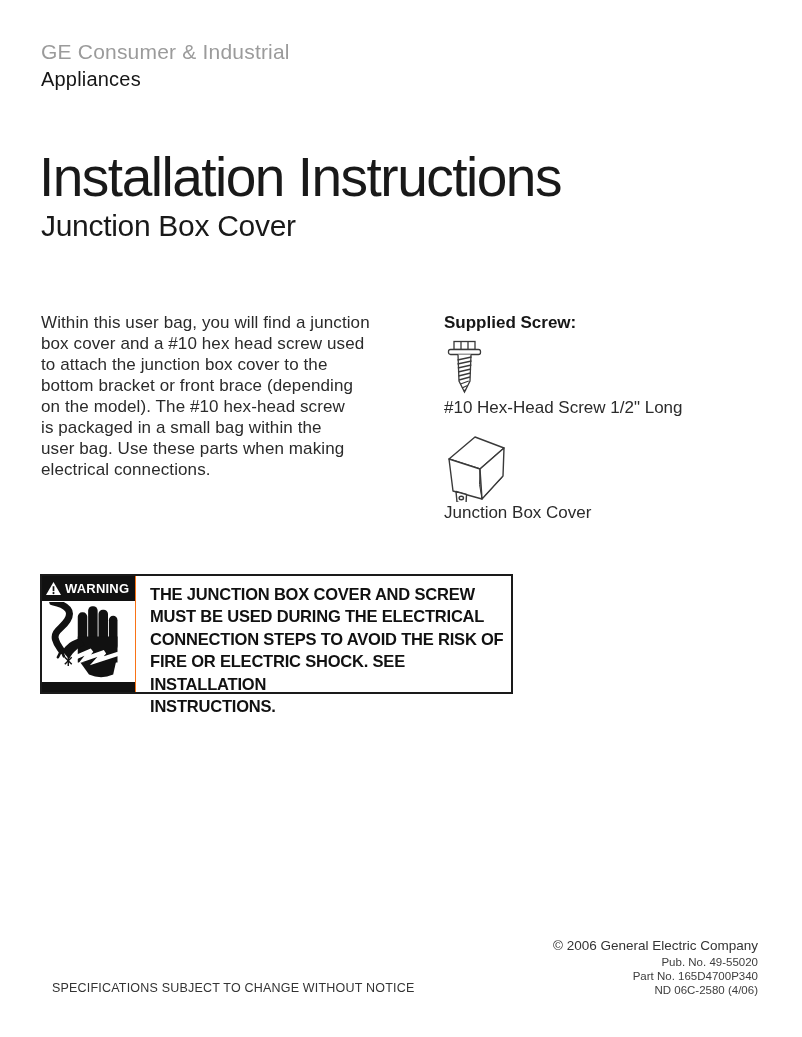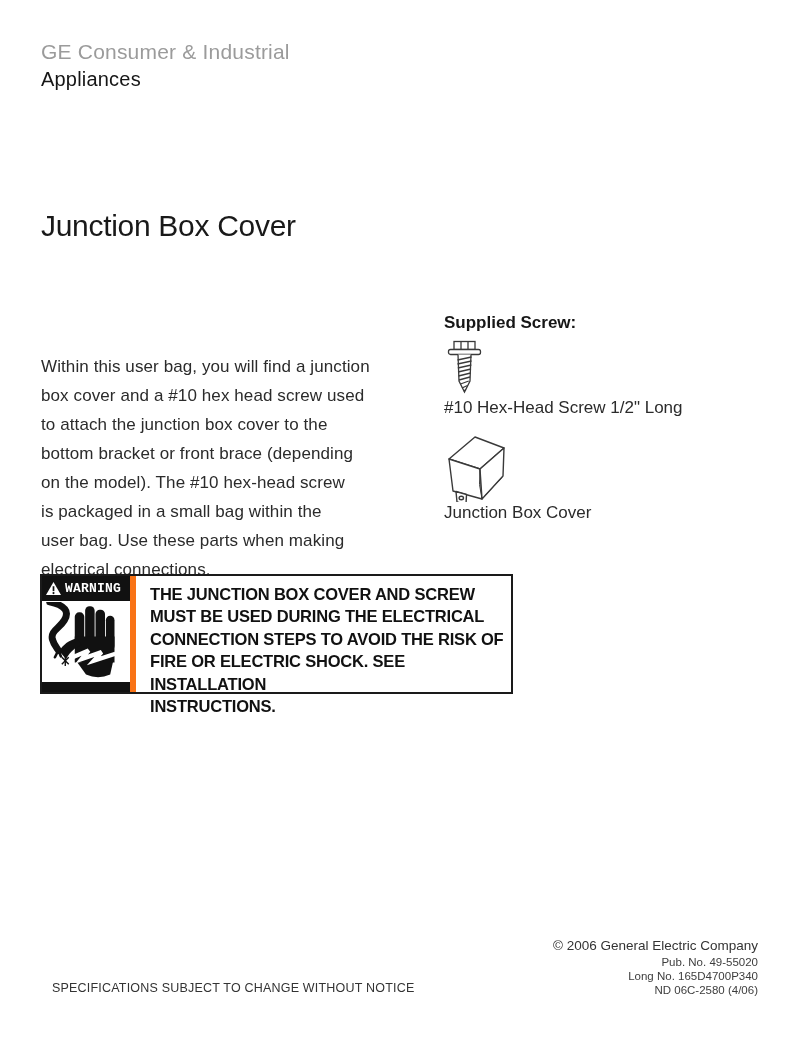--- a/index.html
+++ b/index.html
@@ -21,38 +21,38 @@
     position:absolute;left:39px;top:150px;font-size:55px;line-height:1;
     color:#191919;letter-spacing:-1.5px;font-weight:400;
   }
   .title-sub{
     position:absolute;left:41px;top:211px;font-size:30px;line-height:1;
     color:#191919;letter-spacing:-.3px;font-weight:400;
   }
   
   .intro{
     position:absolute;left:41px;top:312px;width:380px;
-    font-size:17px;line-height:29px;color:var(--body-text);
-    white-space:pre-line;letter-spacing:.1px;margin-top:40px;
+    font-size:17px;line-height:21px;color:var(--body-text);
+    white-space:pre-line;letter-spacing:.1px;
   }
   
   .supplied{position:absolute;left:444px;top:313px;width:280px;}
   .supplied-heading{font-weight:700;font-size:17px;color:#161616;}
   .part-icon-screw{position:absolute;left:2px;top:26px;}
   .part-label-screw{position:absolute;left:0;top:85px;font-size:17px;color:var(--body-text);white-space:nowrap;}
   .part-icon-box{position:absolute;left:-3px;top:117px;}
   .part-label-box{position:absolute;left:0;top:190px;font-size:17px;color:var(--body-text);white-space:nowrap;}
   
   .warning-box{
     position:absolute;left:40px;top:574px;width:473px;height:120px;
     border:2px solid #1a1a1a;background:#fff;display:flex;
   }
   .warning-panel{
-    width:94px;flex:0 0 94px;border-right:6px solid #f97316;
-    display:flex;flex-direction:column;background:#fff;font-family:Liberation Mono, monospace;
+    width:94px;flex:0 0 94px;border-right:1px solid #f97316;
+    display:flex;flex-direction:column;background:#fff;
   }
   .warning-badge{
     height:25px;background:var(--warning-black);color:#fff;
     display:flex;align-items:center;gap:3px;padding:0 3px;
     font-weight:700;font-size:13px;letter-spacing:.2px;
   }
   .warning-art{flex:1;display:flex;align-items:flex-start;justify-content:center;overflow:hidden;}
   .warning-footbar{height:10px;background:var(--warning-black);}
   .warning-text{
     flex:1;padding:7px 6px 0 14px;font-weight:700;font-size:16.5px;
@@ -73,20 +73,21 @@
 </head>
 <body>
 
 <div class="page">
 
   <div class="brand">
     <div class="brand-line1">GE Consumer &amp; Industrial</div>
     <div class="brand-line2">Appliances</div>
   </div>
 
+  <div class="title-main">Installation Instructions</div>
   <div class="title-sub">Junction Box Cover</div>
 
   <div class="intro">Within this user bag, you will find a junction
 box cover and a #10 hex head screw used
 to attach the junction box cover to the
 bottom bracket or front brace (depending
 on the model). The #10 hex-head screw
 is packaged in a small bag within the
 user bag. Use these parts when making
 electrical connections.</div>
@@ -171,17 +172,17 @@
 MUST BE USED DURING THE ELECTRICAL
 CONNECTION STEPS TO AVOID THE RISK OF
 FIRE OR ELECTRIC SHOCK. SEE INSTALLATION
 INSTRUCTIONS.</div>
   </div>
 
   <div class="footer-left">SPECIFICATIONS SUBJECT TO CHANGE WITHOUT NOTICE</div>
   <div class="footer-right">
     <div class="footer-copyright">© 2006 General Electric Company</div>
     <div class="footer-small">Pub. No. 49-55020</div>
-    <div class="footer-small">Long No. 165D4700P340</div>
+    <div class="footer-small">Part No. 165D4700P340</div>
     <div class="footer-small">ND 06C-2580  (4/06)</div>
   </div>
 
 </div>
 
 </body></html>

